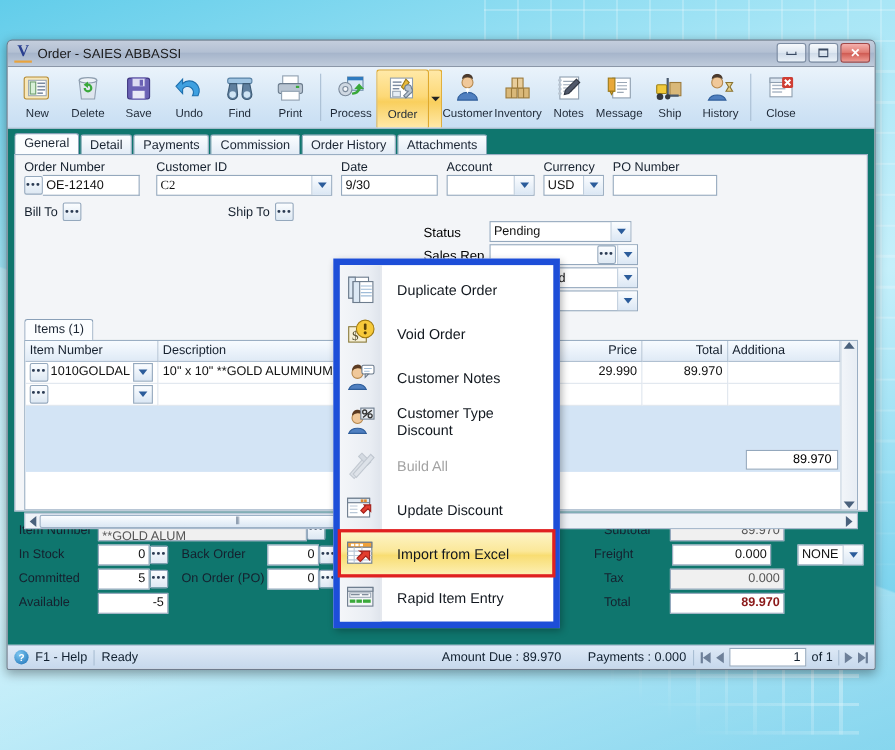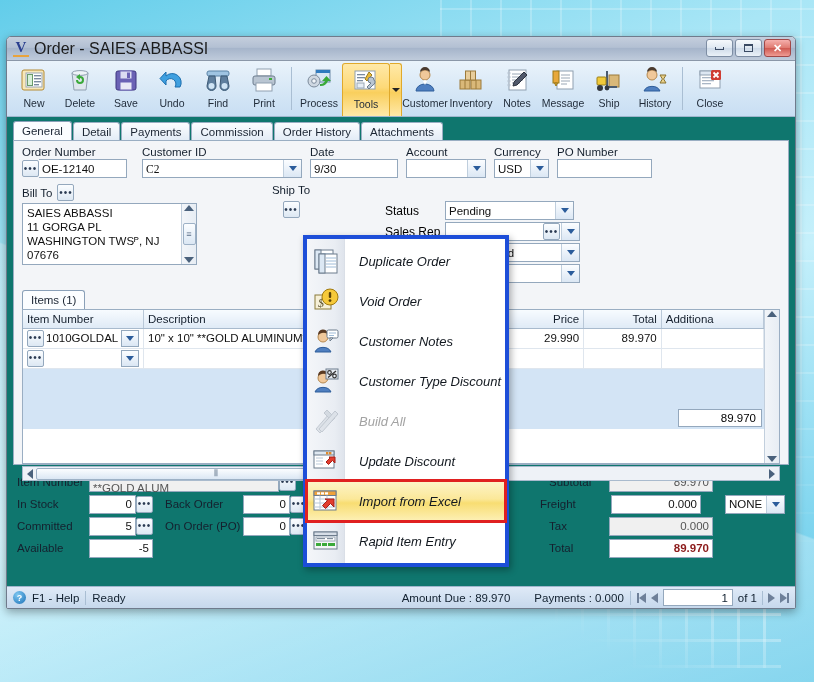--- a/index.html
+++ b/index.html
@@ -53,21 +53,21 @@
     display:flex; align-items:center; padding:0 3px 0 6px;
     position:relative;
   }
   .titlebar .vlogo{
     width:16px; height:16px; margin-right:5px;
     display:flex; align-items:center; justify-content:center;
     font-weight:bold; font-size:15px; color:#2a3f8f;
     font-family:"Liberation Serif", serif;
     border-bottom:2px solid #e8a33d; line-height:1;
   }
-  .titlebar .ttl{ font-size:16px; color:#1b1b1b; }
+  .titlebar .ttl{ font-size:12px; color:#1b1b1b; }
   .wbtns{ position:absolute; right:4px; top:2px; display:flex; gap:2px; }
   .wbtn{
     width:27px; height:18px; border:1px solid #7d8da3; border-radius:3px;
     background:linear-gradient(180deg,#f6f9fc 0%, #dee7f1 50%, #cfdbe9 52%, #eaf1f8 100%);
     display:flex; align-items:center; justify-content:center;
     color:#24334a; font-size:10px;
   }
   .wbtn.close{
     border-color:#a04848;
     background:linear-gradient(180deg,#f5b0ad 0%,#e07b72 48%,#cf5a52 52%,#ef9b93 100%);
@@ -216,23 +216,23 @@
   .nav{ display:flex; align-items:center; gap:5px; }
   .tri{ width:0;height:0;border-top:5px solid transparent;border-bottom:5px solid transparent; }
   .tri.l{ border-right:7px solid #6e8099; }
   .tri.r{ border-left:7px solid #6e8099; }
   .bar{ width:2px;height:10px;background:#6e8099; }
   .pageinp{ width:70px; height:17px; border:1px solid #94a8bd; background:#fff; text-align:right; padding:0 4px; font-size:11.5px; display:flex;align-items:center;justify-content:flex-end;}
 
   
   #tools-menu{
     position:absolute; left:296px; top:118px; width:206px;
-    background:#fff; border:4px solid #1d4ed8;
+    background:#fff; border:6px solid #1d4ed8;
     box-shadow:2px 3px 7px rgba(0,0,0,.32);
-    z-index:40; padding:2px 0;font-style:italic;
+    z-index:40; padding:2px 0;
   }
   #tools-menu .gutter{
     position:absolute; left:0; top:0; bottom:0; width:38px;
     background:linear-gradient(90deg,#f4f6f9 0%, #e9edf3 75%, #dfe4ec 100%);
     border-right:1px solid #dadfe7;
   }
   .mi{
     position:relative; display:flex; align-items:center; height:40px;
     padding-left:0; font-size:13px; color:#12181f; z-index:2;
   }
@@ -368,21 +368,21 @@
             <g fill="#7a8aa0">
               <rect x="5" y="6" width="8" height="1.3"></rect>
               <rect x="5" y="9" width="8" height="1.3"></rect>
               <rect x="5" y="12" width="6" height="1.3"></rect>
             </g>
             <rect x="5" y="15" width="7" height="5" fill="#e6edf5" stroke="#9aa7b5"></rect>
             <path d="M17 4 l3 3 l-5 6 l-2 -2z" fill="#e8b93a" stroke="#9c7a18"></path>
             <path d="M22 12 a3 3 0 1 0 -3 3 l-4 4 l2 2 l4 -4 a3 3 0 0 0 1 -5z" fill="#b9c5d2" stroke="#6c7c8d"></path>
           </svg>
       </div>
-      <div class="lbl">Tools</div>
+      <div class="lbl">Order</div>
     </div>
     <div class="tarrow">
         <i></i>
       </div>
 
     <div class="tbtn">
       <div class="ic">
         <svg width="26" height="26" viewBox="0 0 26 26">
             <circle cx="13" cy="8" r="5" fill="#f0c89a" stroke="#b5884e"></circle>
             <path d="M8 5 a5 5 0 0 1 10 0 a8 8 0 0 0 -10 0z" fill="#4a3a2e"></path>
@@ -540,34 +540,23 @@
           <div class="inp" style="margin-top:1px;"></div>
         </div>
       </div>
 
       <div class="row" style="margin-top:6px;">
         <div style="width:175px;">
           <div style="display:flex;align-items:center;gap:5px;">
             <label class="fl">Bill To</label>
             <div class="ell">•••</div>
           </div>
-          <div class="addrbox" style="margin-top:2px;">
-            <div style="white-space:pre-line;padding-right:16px;">SAIES ABBASSI
-11 GORGA PL
-WASHINGTON TWSᴾ, NJ
-07676</div>
-            <div class="vscroll">
-              <span class="ar up"></span>
-              <span class="thumb">≡</span>
-              <span class="ar dn"></span>
-            </div>
-          </div>
         </div>
         <div style="width:168px;margin-left:10px;">
-          <div style="display:flex;align-items:center;gap:5px;flex-direction:column;">
+          <div style="display:flex;align-items:center;gap:5px;">
             <label class="fl">Ship To</label>
             <div class="ell">•••</div>
           </div>
         </div>
 
         <div style="margin-left:10px;flex:1 1 auto;">
           <div style="height:16px;"></div>
           <div style="display:flex;align-items:center;height:21px;">
             <div style="width:60px;"><span class="fl">Status</span></div>
             <div class="combo" style="width:129px;">

